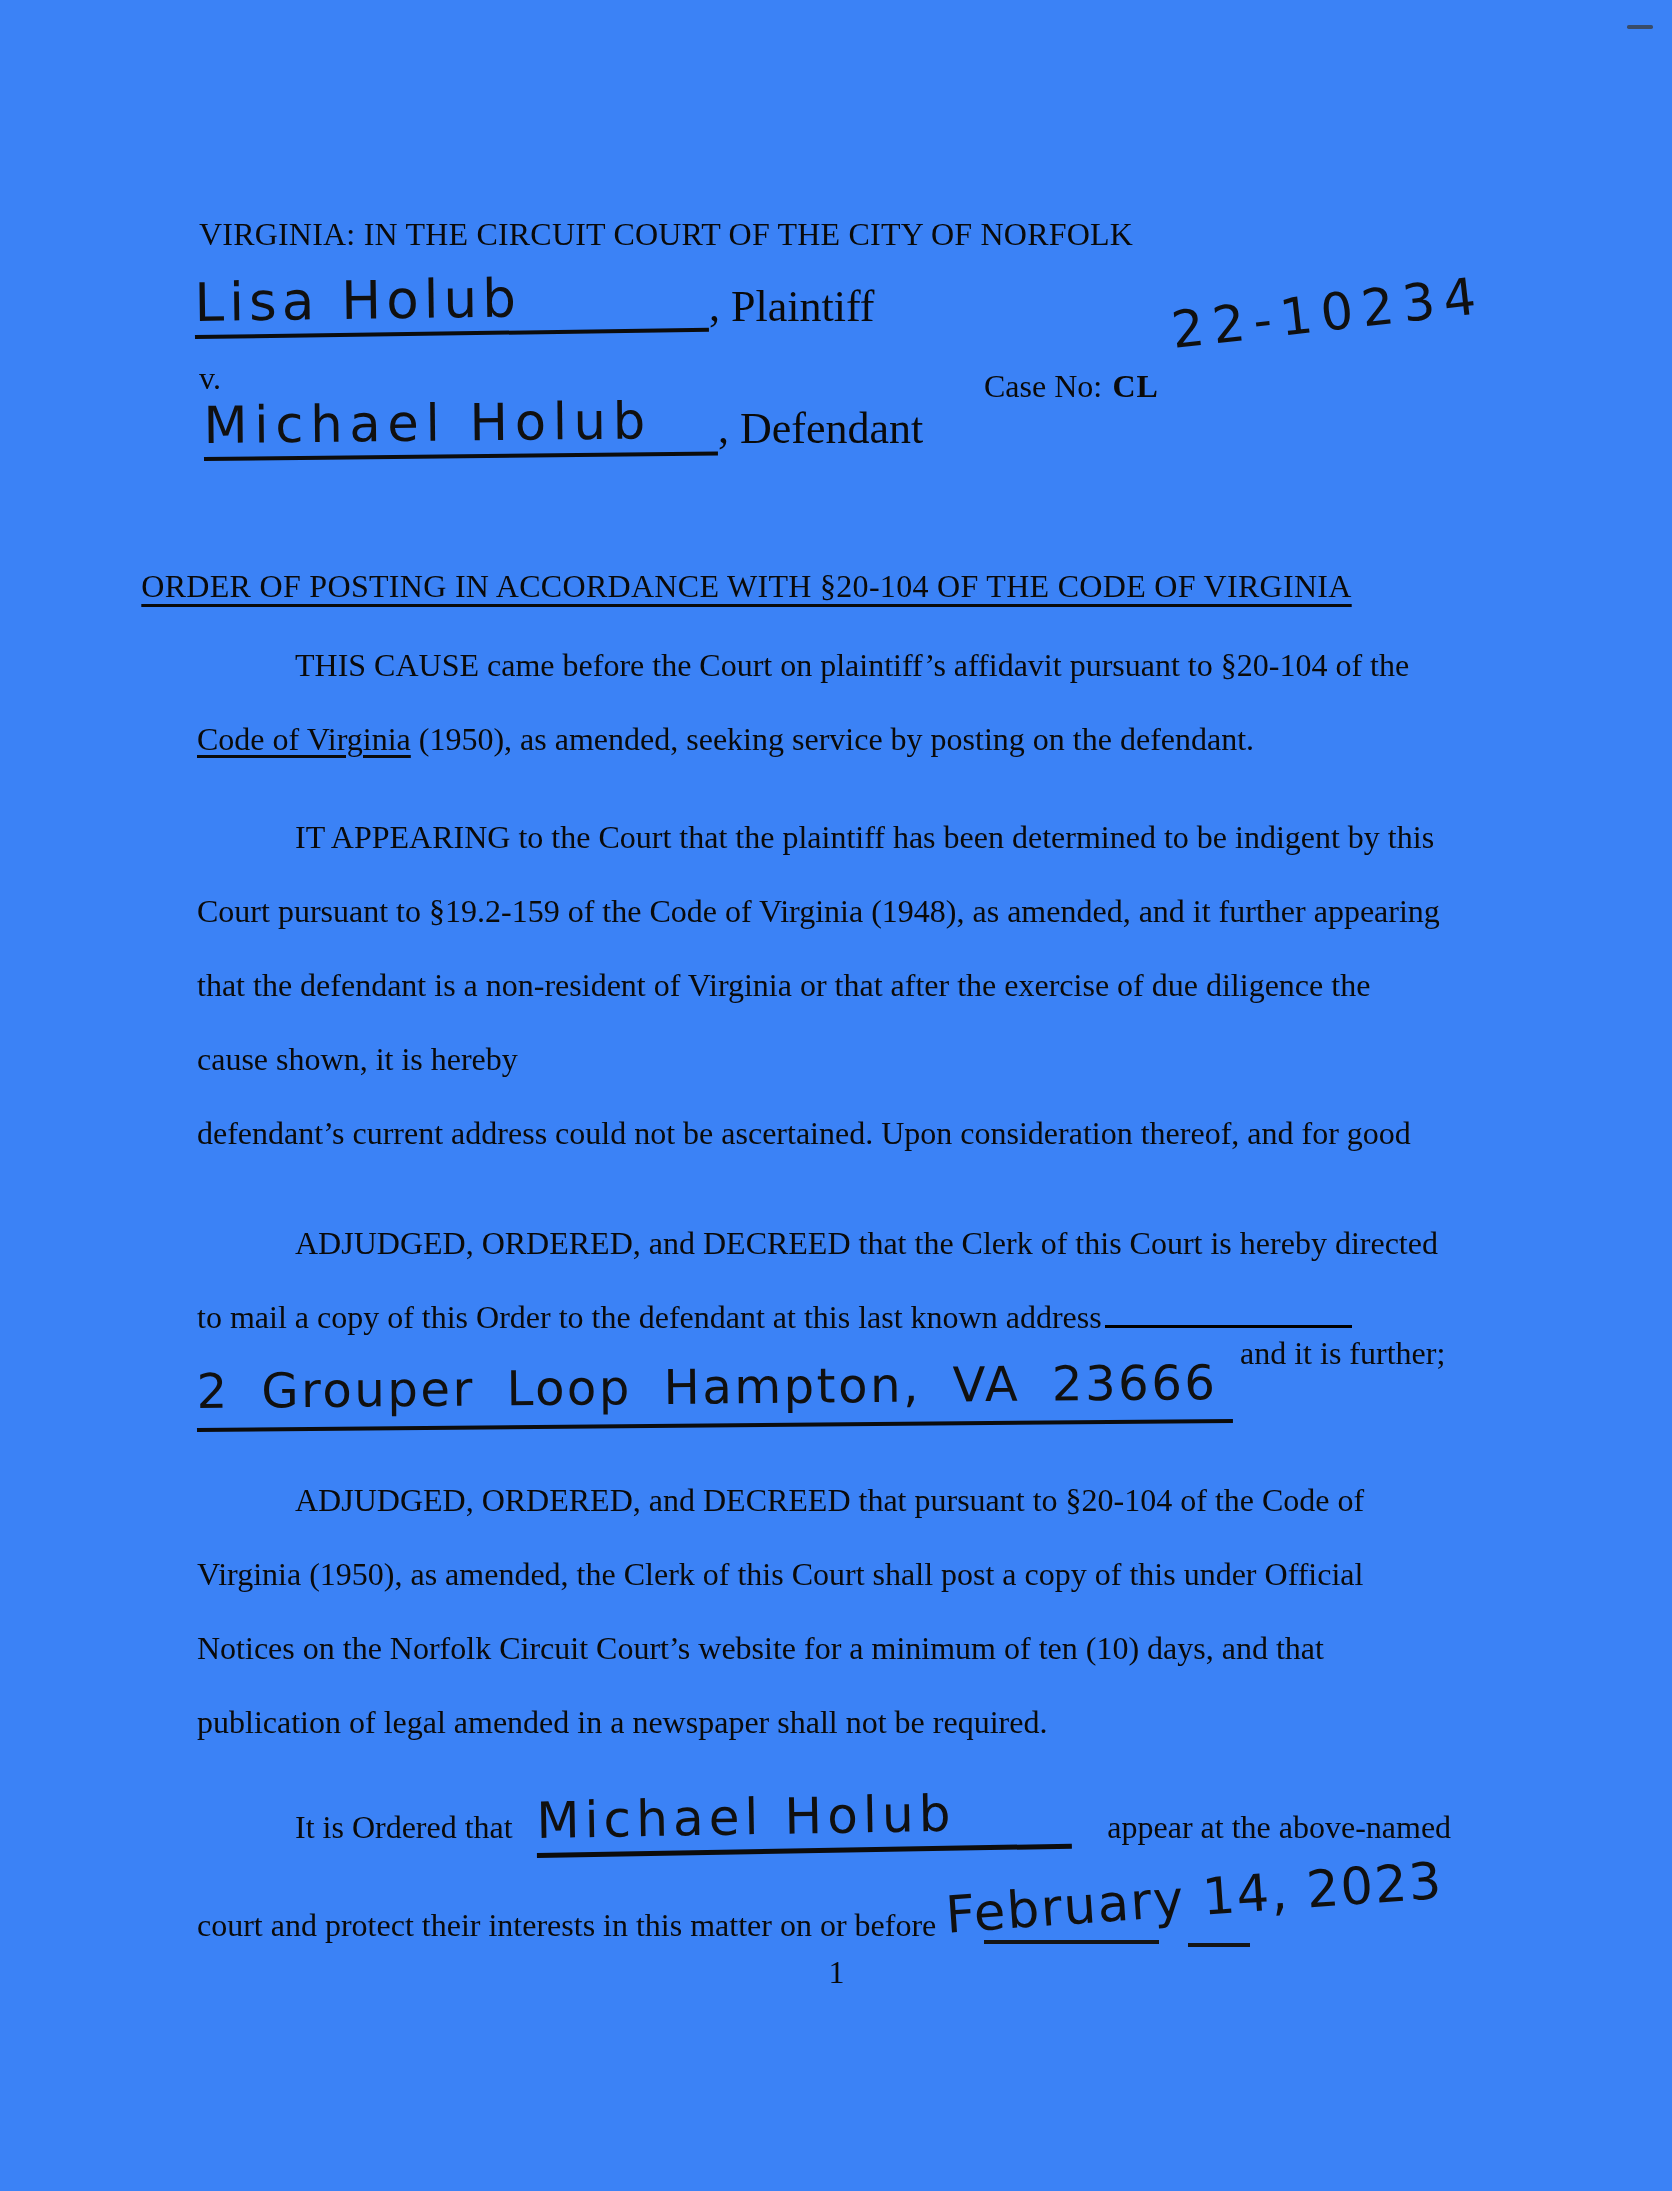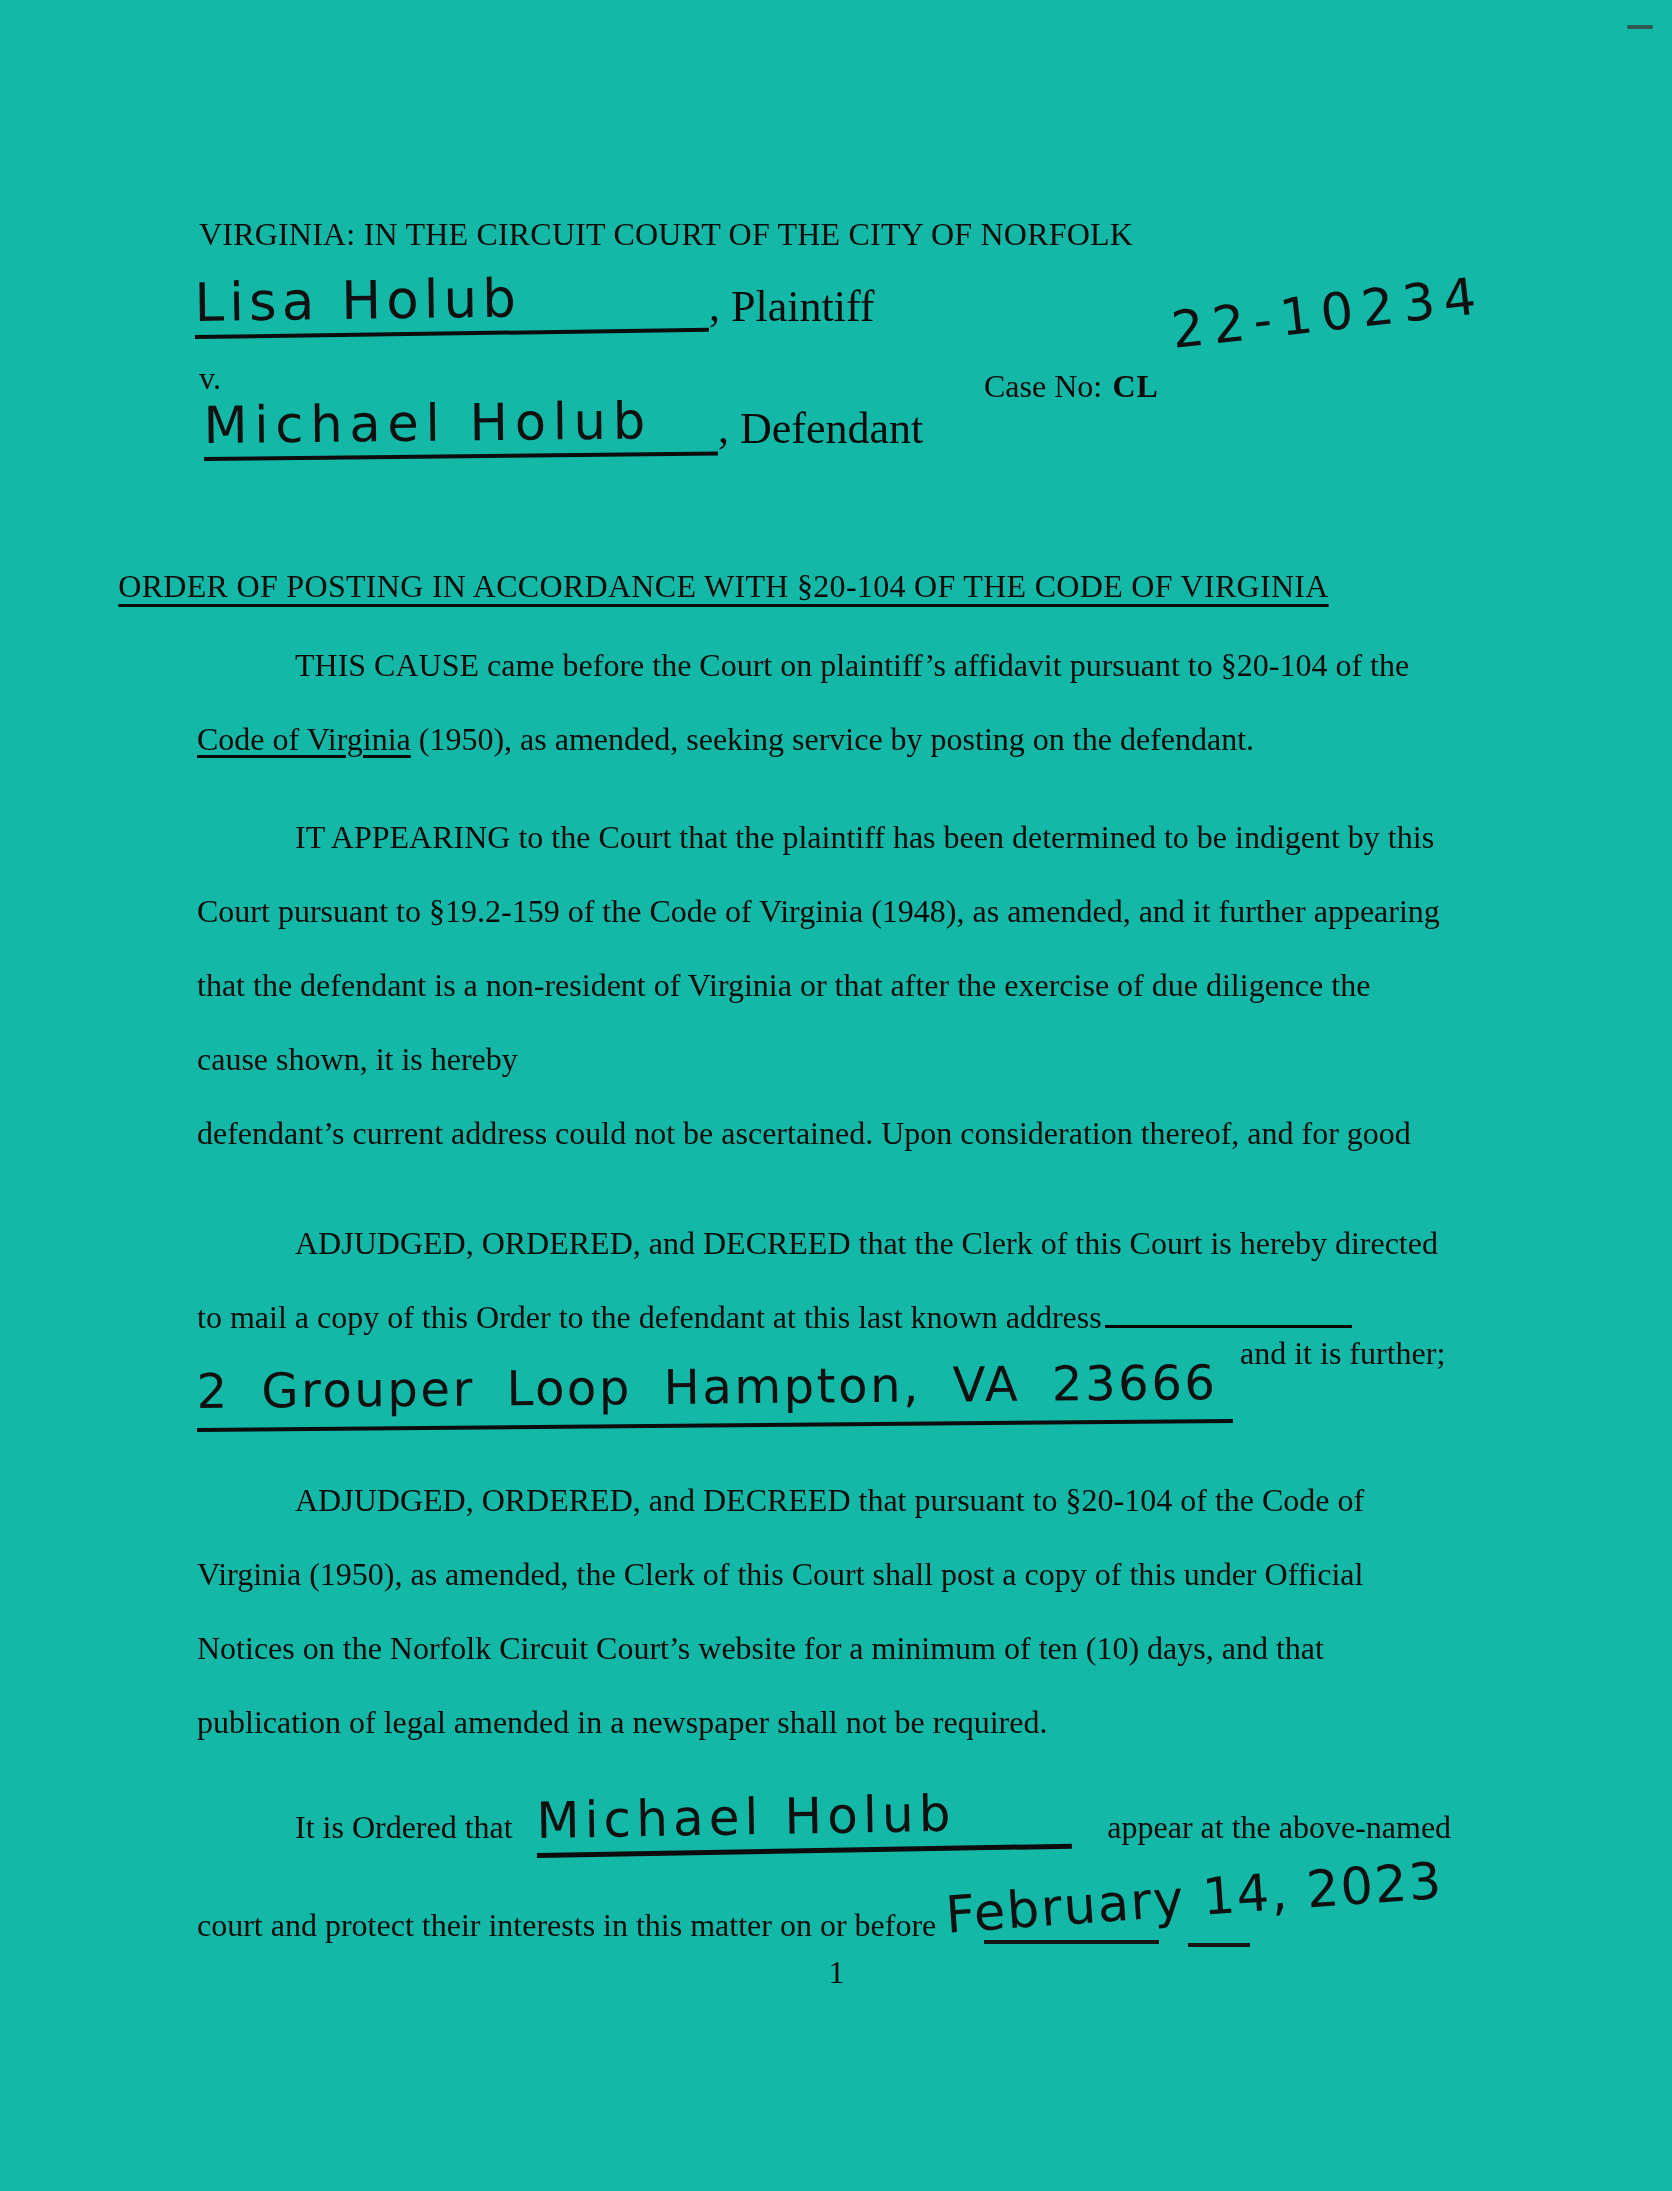--- a/index.html
+++ b/index.html
@@ -1,20 +1,20 @@
 <!DOCTYPE html>
 <html style="font-size:13.7px"><head>
 <meta charset="utf-8">
 <style>
   html,body { margin:0; padding:0; background:#777; }
   .page {
     position:relative;
     width:1673px; height:2192px;
     margin:0 auto;
-    background:#14b8a6;
+    background:#3b82f6;
     color:#0a0a0a;
     font-family:"Liberation Serif", serif;
     font-size:32px;
     overflow:hidden;
   }
   .abs { position:absolute; }
   .nowrap { white-space:nowrap; }
 
   
   .scan-mark { position:absolute; left:1627px; top:25px; width:26px; height:4.3px; background:#3a3a3a; opacity:.75; border-radius:1.7px; }
@@ -36,21 +36,21 @@
   .versus { left:199px; top:360px; }
 
   .case-row { left:984px; top:368px; display:flex; align-items:baseline; }
   .case-label { margin-right:10.3px; }
   .case-prefix { font-weight:bold; letter-spacing:0.9px; }
   .case-number { left:1175px; top:301px; font-size:51px; letter-spacing:8.6px; transform:rotate(-6.5deg); transform-origin:left bottom; white-space:nowrap; }
 
   .defendant-row { left:204px; top:396px; display:flex; align-items:baseline; }
   .defendant-name { font-size:51px; letter-spacing:6.8px; width:514px; padding-bottom:1.7px; transform:rotate(-0.6deg); transform-origin:left bottom; }
 
-  .title-row { left:0; top:568px; width:1447px; text-align:center; }
+  .title-row { left:0; top:568px; width:1447px; text-align:center;padding-left:23px; }
   .title-text { text-decoration:underline; text-decoration-thickness:2.6px; text-underline-offset:6.8px; letter-spacing:0.3px; }
 
   .para { position:absolute; left:197px; width:1387px; }
   .para .line { height:74px; line-height:74px; white-space:nowrap; }
   .indent { padding-left:98px; }
   .para1 { top:628px; }
   .para2 { top:800px; }
   .para3 { top:1206px; }
   .para4 { top:1463px; }
 

